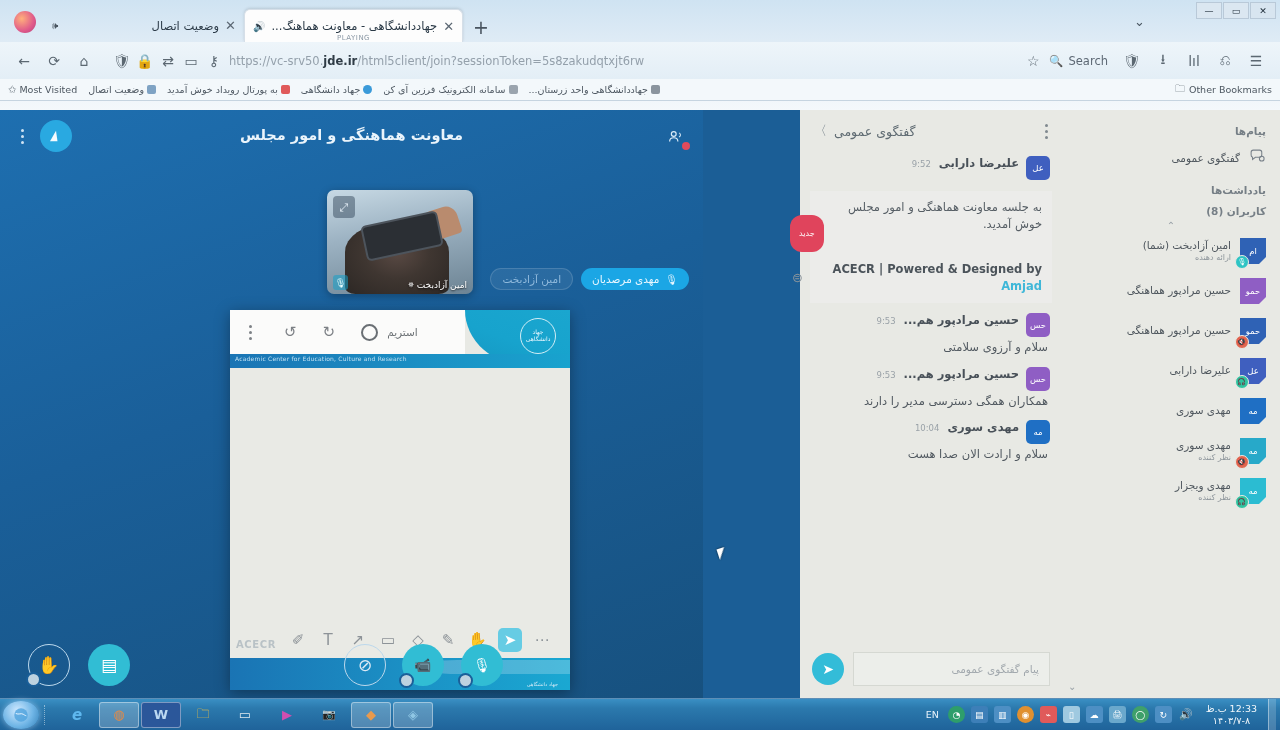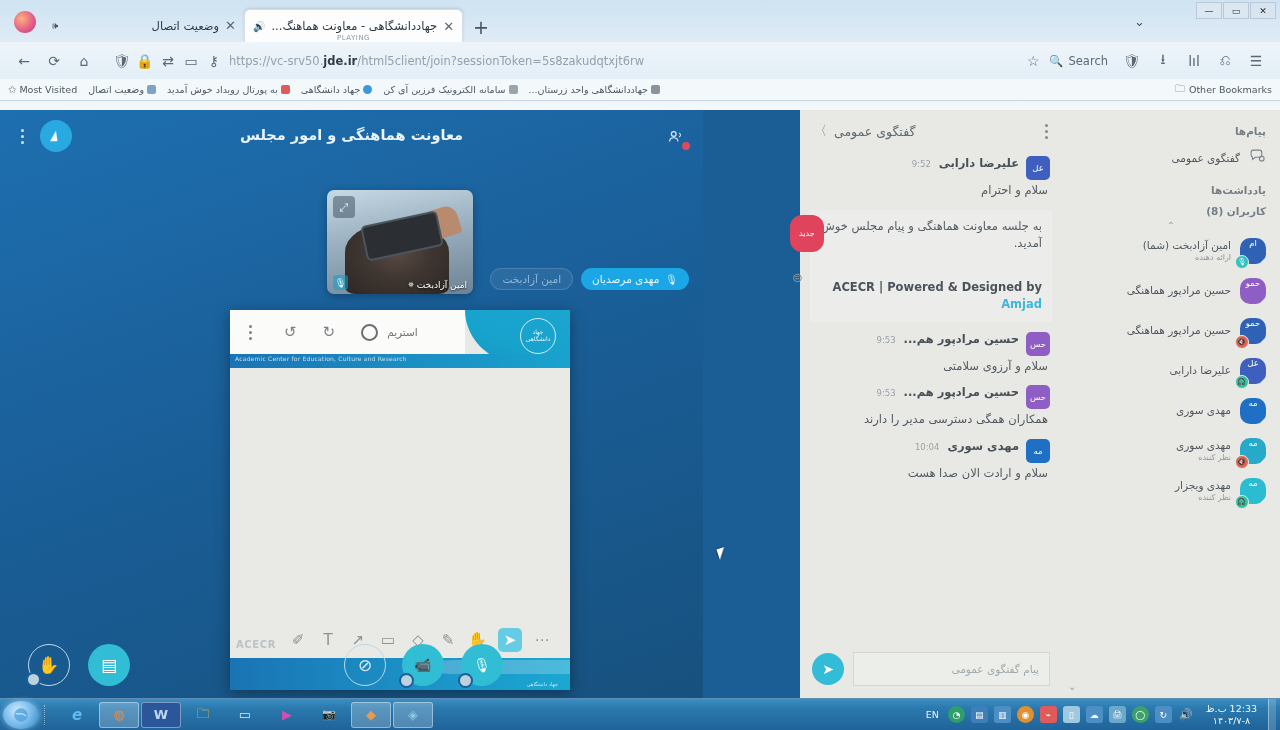--- a/index.html
+++ b/index.html
@@ -330,22 +330,22 @@
     position: absolute; left: 1062px; top: 110px; width: 218px; height: 588px;
     background: #e8e9e4; direction: rtl; padding: 6px 12px 0 12px;
   }
   .u-section {
     font-size: 10.5px; color: #767f86; font-weight: 700; margin: 9px 2px 5px 0;
   }
   .u-row {
     display: flex; align-items: center; gap: 9px; padding: 7px 2px;
   }
   .u-ava {
-    width: 26px; height: 26px; border-radius: 10px; flex: none; position: relative;
-    color: #fff; font-size: 8.5px; display: flex; align-items: flex-start; justify-content: center;
+    width: 26px; height: 26px; border-radius: 0; flex: none; position: relative;
+    color: #fff; font-size: 8.5px; display: flex; align-items: center; justify-content: center;
   }
   .u-ava .corner {
     position: absolute; right: -1px; bottom: -1px; width: 9px; height: 9px;
     background: #e8e9e4; clip-path: polygon(100% 0, 100% 100%, 0 100%);
   }
   .u-ava .sub {
     position: absolute; left: -5px; bottom: -5px; width: 14px; height: 14px;
     border-radius: 50%; display: flex; align-items: center; justify-content: center;
     font-size: 7px; color: #fff; border: 1.5px solid #e8e9e4;
   }
@@ -624,25 +624,24 @@
     <div class="chat-body">
 
       <div class="msg">
         <div class="msg-top">
           <div class="ava" style="background:#3f5fbf">عل</div>
           <div class="msg-meta">
             <span class="msg-name">علیرضا دارابی</span>
             <span class="msg-time">9:52</span>
           </div>
         </div>
-        <div class="msg-text">سلام و احترام</div>
       </div>
 
       <div class="sys-block">
-        <div class="sys-line">به جلسه معاونت هماهنگی و پیام مجلس خوش آمدید.</div>
+        <div class="sys-line">به جلسه معاونت هماهنگی و امور مجلس خوش آمدید.</div>
         <div class="sys-gap"></div>
         <div class="sys-gap"></div>
         <div class="sys-gap"></div>
         <div class="sys-line en">
           <span>ACECR | Powered &amp; Designed by</span>
           <span class="accent">Amjad</span>
         </div>
       </div>
 
       <div class="msg">

